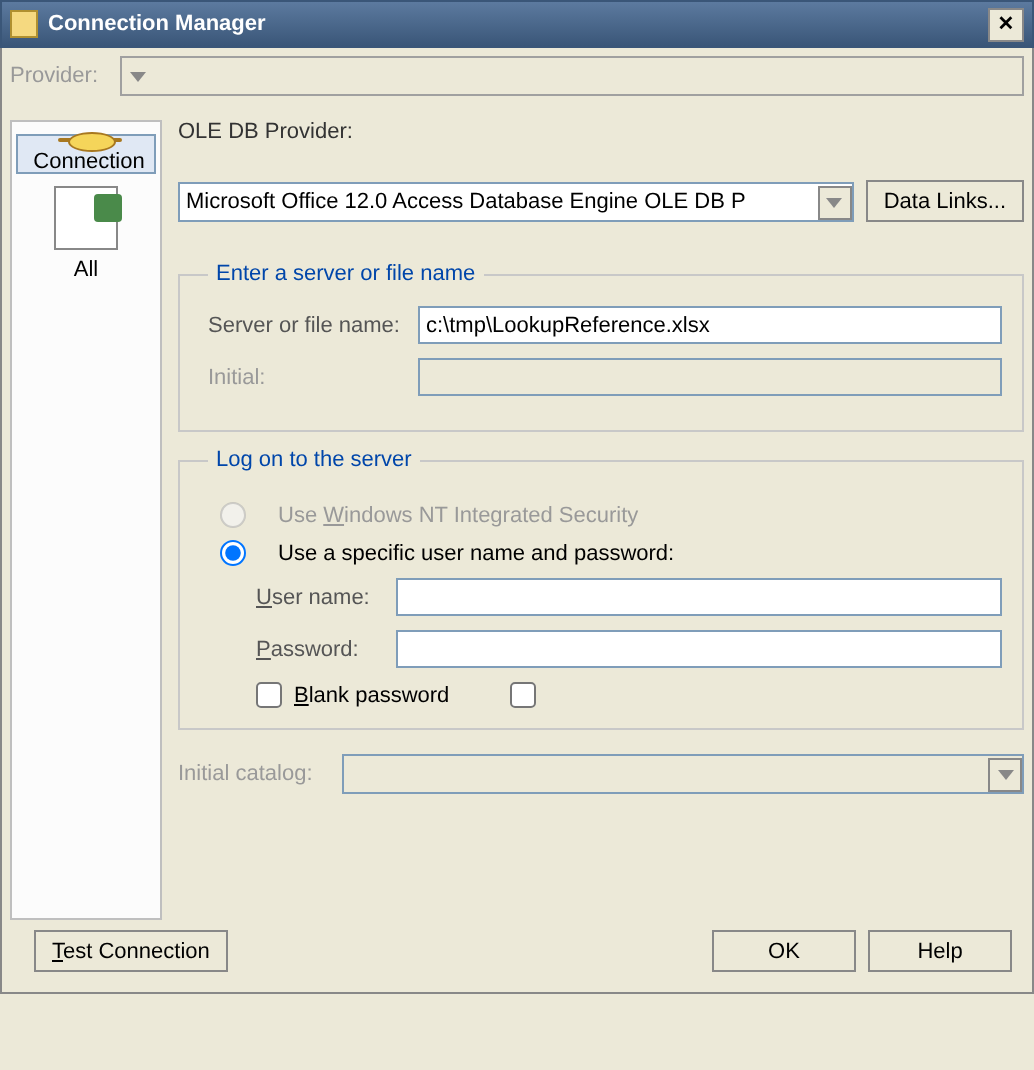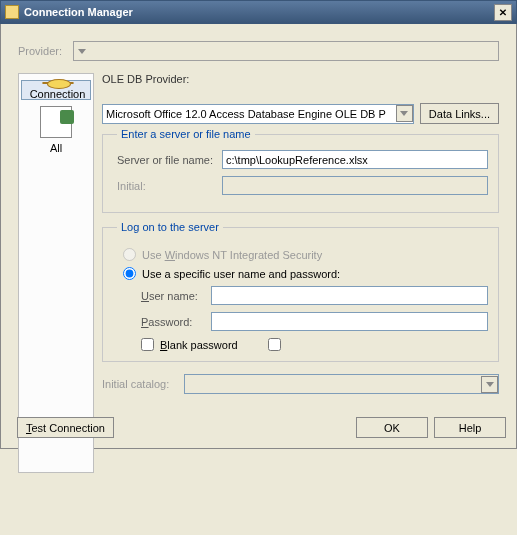--- a/index.html
+++ b/index.html
@@ -1,21 +1,21 @@
 <!DOCTYPE html>
 <html><head>
 <meta charset="utf-8">
 <style>
 *{box-sizing:border-box;margin:0;padding:0}
 body{font-family:Tahoma,Arial,sans-serif;font-size:11px;background:#ece9d8;width:517px;height:535px;overflow:hidden}
 .titlebar{height:24px;background:linear-gradient(#5c7a9f,#3a5678);color:#fff;display:flex;align-items:center;padding:0 4px;border:1px solid #3a5678}
 .titlebar .ticon{width:14px;height:14px;background:#f5d980;border:1px solid #b09030;margin-right:5px}
 .titlebar .ttext{flex:1;font-weight:bold;font-size:11px}
 .titlebar .close{width:18px;height:17px;background:#ece9d8;border:1px solid #888;color:#000;font-family:Arial;font-size:10px;font-weight:bold;display:flex;align-items:center;justify-content:center;cursor:pointer}
-.body{padding:17px;background:#ece9d8;height:425px;border:1px solid #888;border-top:none;position:relative}
+.body{padding:4px;background:#ece9d8;height:473px;border:1px solid #888;border-top:none;position:relative}
 .provider-row{display:flex;align-items:center;margin-bottom:12px}
 .provider-row label{width:55px;color:#888}
 .provider-row .select{flex:1;height:20px;border:1px solid #a0a0a0;background:#ece9d8;color:#888;padding:2px 4px;display:flex;align-items:center;justify-content:space-between;font-size:11px}
 .chev{width:0;height:0;border-left:4px solid transparent;border-right:4px solid transparent;border-top:5px solid #888}
 .main{display:flex;gap:8px;height:400px}
 .sidebar{width:76px;border:1px solid #bfbfbf;background:#fcfcfc;padding:6px 2px}
 .sb-item{display:flex;flex-direction:column;align-items:center;padding:6px 0 10px;cursor:pointer}
 .sb-item.sel{background:#e0e8f4}
 .sb-icon{width:32px;height:32px;margin-bottom:4px;position:relative}
 .sb-icon.db{background:linear-gradient(#f5d55a,#d8a830);border-radius:4px;border:1px solid #a87820}
@@ -30,32 +30,32 @@
 .lbl.dis{color:#999}
 .lbl.w110{width:105px}
 .lbl.w70{width:70px}
 .lbl.u:first-letter{text-decoration:underline}
 input.txt{flex:1;height:19px;border:1px solid #7f9db9;background:#fff;font-size:11px;padding:1px 3px;font-family:inherit}
 input.txt.dis{background:#ece9d8;color:#999}
 .sel{height:20px;border:1px solid #7f9db9;background:#fff;display:flex;align-items:center;justify-content:space-between;padding:1px 0 1px 3px;font-size:11px}
 .sel .btn-chev{width:17px;height:17px;background:#ece9d8;border:1px solid #888;display:flex;align-items:center;justify-content:center}
 .sel.dis{background:#ece9d8;color:#999}
 .btn{height:21px;min-width:68px;background:#ece9d8;border:1px solid #888;cursor:pointer;font-size:11px;font-family:inherit;padding:0 8px}
-.radio-row{display:flex;align-items:flex-end;margin:5px 0 6px 6px;gap:6px}
+.radio-row{display:flex;align-items:flex-end;margin:5px 0 6px 6px;gap:16px}
 .radio-row input{margin:0}
 .radio-row label.dis{color:#999}
 .indented{margin-left:24px}
 .cb-row{display:flex;align-items:center;gap:6px;margin-left:24px;margin-top:6px}
 .cb-row input{margin:0}
 .cb-row label{margin-right:24px}
 .cb-row label span.u{text-decoration:underline}
 .footer{position:absolute;bottom:10px;left:10px;right:10px;display:flex;align-items:flex-end}
 .footer .spacer{flex:1}
 .footer .btn{margin-left:6px;min-width:72px}
-.ole-row{display:flex;align-items:center;gap:6px;margin-bottom:4px}
+.ole-row{display:flex;align-items:flex-end;gap:6px;margin-bottom:20px}
 .ole-row .sel{flex:1}
 .hdr{color:#333;margin-bottom:18px;display:block}
 </style>
 </head>
 <body>
 
 <div class="titlebar">
   <div class="ticon"></div>
   <div class="ttext">Connection Manager</div>
   <div class="close">✕</div>

